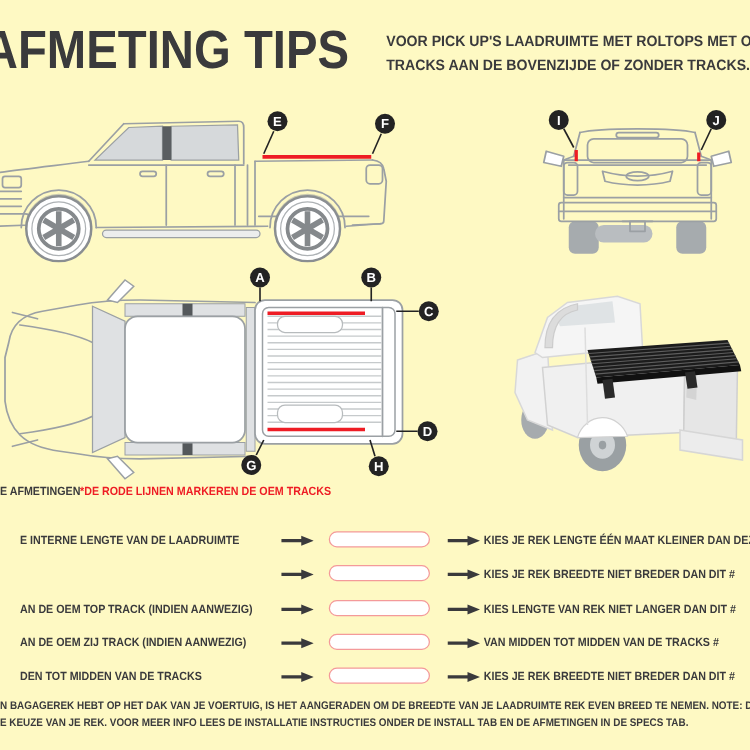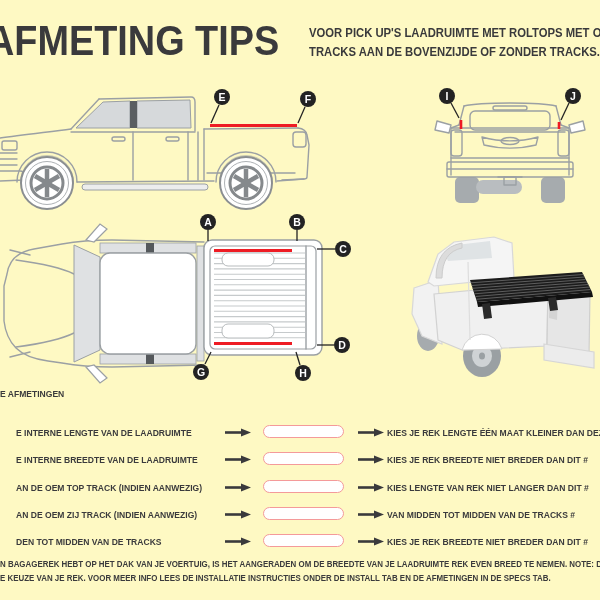--- a/index.html
+++ b/index.html
@@ -239,37 +239,37 @@
         <line x1="78.1" y1="71.3" x2="192.8" y2="61.5"></line>
       </g>
       <polygon points="79,74 194,64 195,69 80,79" fill="#111111"></polygon>
       <polygon points="84,76 92,75 94,90 86,91" fill="#2a2a2a"></polygon>
       <polygon points="150,70 158,69 160,82 152,83" fill="#2a2a2a"></polygon>
     </g>
   </svg>
 
   <div class="m-head">
     <span class="hblack"><span class="cond">E AFMETINGEN</span></span>
+    <span class="hred"><span class="cond">*DE RODE LIJNEN MARKEREN DE OEM TRACKS</span></span>
   </div>
 
   <div class="m-row" style="top:425px">
     <span class="m-left"><span class="cond">E INTERNE LENGTE VAN DE LAADRUIMTE</span></span>
     <svg class="arrow1" width="26" height="9" viewBox="0 0 26 9">
         <line x1="0" y1="4.5" x2="17" y2="4.5" stroke="#3a3a3c" stroke-width="2.6"></line>
         <polygon points="16,0.5 26,4.5 16,8.5" fill="#3a3a3c"></polygon>
       </svg>
     <span class="pill"></span>
     <svg class="arrow2" width="26" height="9" viewBox="0 0 26 9">
         <line x1="0" y1="4.5" x2="17" y2="4.5" stroke="#3a3a3c" stroke-width="2.6"></line>
         <polygon points="16,0.5 26,4.5 16,8.5" fill="#3a3a3c"></polygon>
       </svg>
     <span class="m-right"><span class="cond">KIES JE REK LENGTE ÉÉN MAAT KLEINER DAN DEZE INTER</span></span>
   </div>
   <div class="m-row" style="top:452px">
-    <span class="m-left"><span class="cond">E INTERNE BREEDTE VAN DE LAADRUIMTE</span></span>
     <svg class="arrow1" width="26" height="9" viewBox="0 0 26 9">
         <line x1="0" y1="4.5" x2="17" y2="4.5" stroke="#3a3a3c" stroke-width="2.6"></line>
         <polygon points="16,0.5 26,4.5 16,8.5" fill="#3a3a3c"></polygon>
       </svg>
     <span class="pill"></span>
     <svg class="arrow2" width="26" height="9" viewBox="0 0 26 9">
         <line x1="0" y1="4.5" x2="17" y2="4.5" stroke="#3a3a3c" stroke-width="2.6"></line>
         <polygon points="16,0.5 26,4.5 16,8.5" fill="#3a3a3c"></polygon>
       </svg>
     <span class="m-right"><span class="cond">KIES JE REK BREEDTE NIET BREDER DAN DIT #</span></span>

